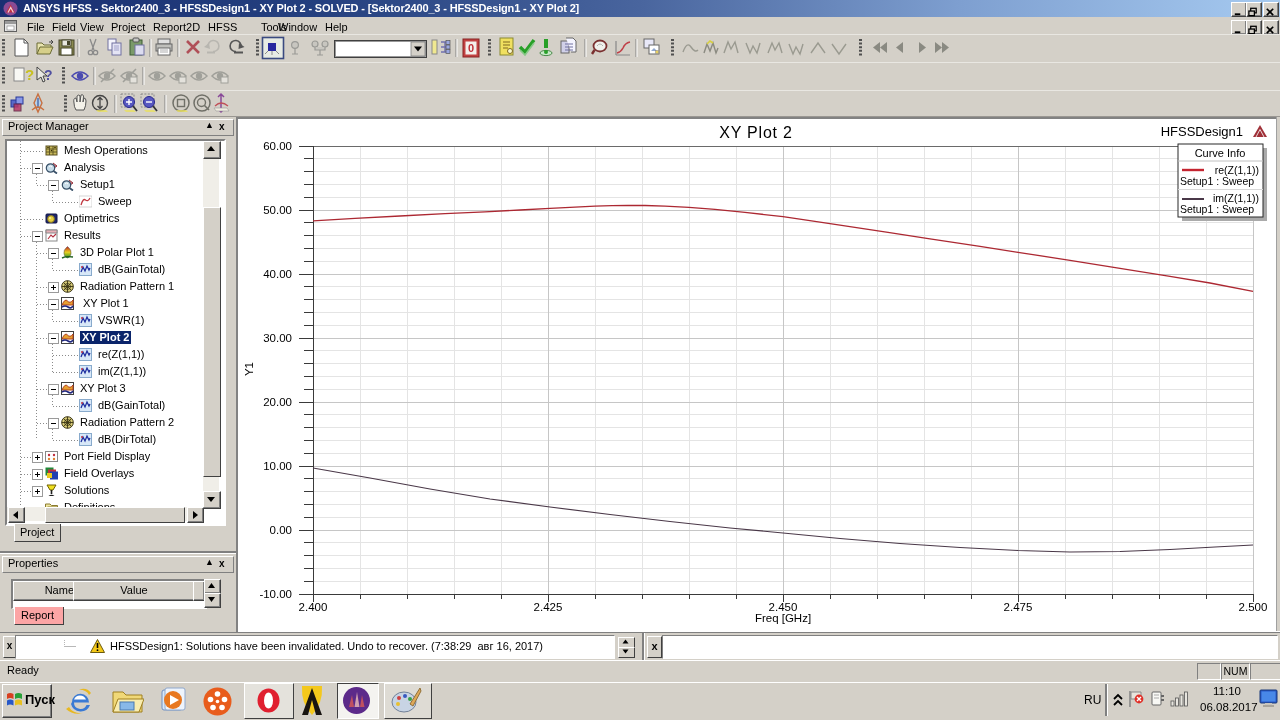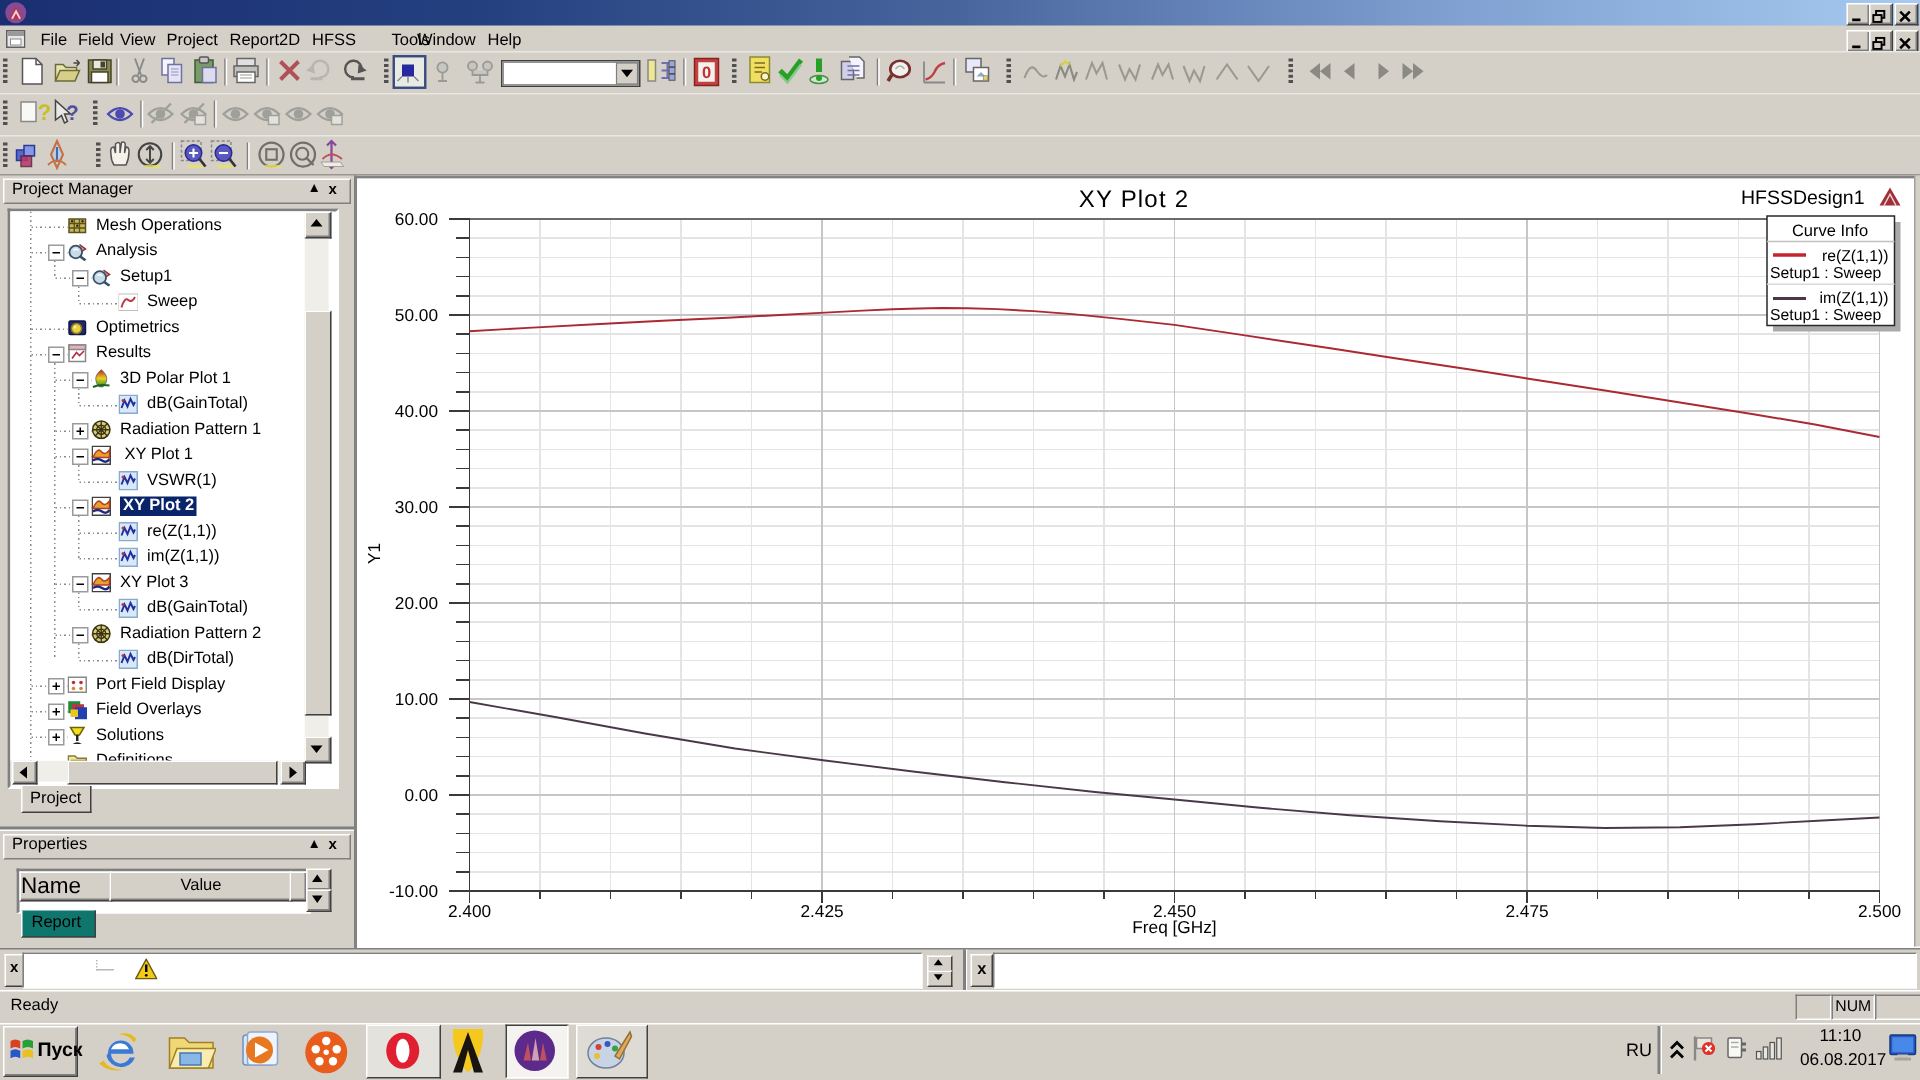--- a/index.html
+++ b/index.html
@@ -8,20 +8,21 @@
 .btn3{position:absolute;background:#d4d0c8;border-top:1px solid #fff;border-left:1px solid #fff;border-right:1px solid #404040;border-bottom:1px solid #404040;box-shadow:inset -1px -1px 0 #808080}
 </style></head>
 <body>
 <div id="root">
 <div class="abs" style="left:0;top:0;width:1280px;height:17px;background:linear-gradient(90deg,#1a2f72 0%,#24407f 25%,#49659e 50%,#7e9fd0 75%,#a6caf0 100%)">
 <svg class="abs" style="left:3px;top:1px" width="15" height="15" viewBox="0 0 15 15">
         <circle cx="7.5" cy="7.5" r="7" fill="#8a4a93"></circle>
         <path d="M3 11.5 L7.5 3.5 L12 11.5 Z" fill="#c23040"></path>
         <path d="M5 11.5 L7.7 6.5 L10.4 11.5" fill="none" stroke="#f0d0d8" stroke-width="1.3"></path>
       </svg>
+<span class="t" style="left:23px;top:2px;color:#fff;font-weight:bold;font-size:11px;letter-spacing:-0.15px">ANSYS HFSS - Sektor2400_3 - HFSSDesign1 - XY Plot 2 - SOLVED - [Sektor2400_3 - HFSSDesign1 - XY Plot 2]</span>
 </div>
 <div class="abs" style="left:1231px;top:2px;width:14px;height:13px;background:#d4d0c8;border-top:1px solid #fff;border-left:1px solid #fff;border-right:1px solid #404040;border-bottom:1px solid #404040;box-shadow:inset -1px -1px 0 #808080"><svg width="12" height="11" viewBox="0 0 13 12">
         <rect x="3" y="8" width="6" height="2" fill="#000"></rect>
       </svg></div>
     <div class="abs" style="left:1246px;top:2px;width:14px;height:13px;background:#d4d0c8;border-top:1px solid #fff;border-left:1px solid #fff;border-right:1px solid #404040;border-bottom:1px solid #404040;box-shadow:inset -1px -1px 0 #808080"><svg width="12" height="11" viewBox="0 0 13 12">
         <rect x="4" y="2.5" width="6" height="5" fill="none" stroke="#000" stroke-width="1.4"></rect>
         <rect x="2" y="5.5" width="6" height="5" fill="#d4d0c8" stroke="#000" stroke-width="1.4"></rect>
       </svg></div>
     <div class="abs" style="left:1263px;top:2px;width:14px;height:13px;background:#d4d0c8;border-top:1px solid #fff;border-left:1px solid #fff;border-right:1px solid #404040;border-bottom:1px solid #404040;box-shadow:inset -1px -1px 0 #808080"><svg width="12" height="11" viewBox="0 0 13 12">
         <path d="M3 3 L10 10 M10 3 L3 10" stroke="#000" stroke-width="1.8"></path>
@@ -348,32 +349,32 @@
     </svg>
     <div class="abs" style="left:45px;top:507px;width:138px;height:14px;background:#d4d0c8;border-top:1px solid #fff;border-left:1px solid #fff;border-right:1px solid #404040;border-bottom:1px solid #404040"></div>
     <div class="abs" style="left:14px;top:524px;width:40px;height:17px;background:#d4d0c8;border-left:1px solid #fff;border-right:1px solid #404040;border-bottom:1px solid #404040;font-size:11px;padding-left:5px;line-height:16px">Project</div>
     <div class="abs" style="left:0px;top:551px;width:236px;height:2px;background:#808080;border-bottom:1px solid #fff"></div>
     <div class="abs" style="left:2px;top:556px;width:230px;height:15px;background:#d4d0c8;border:1px solid #fff;border-right-color:#808080;border-bottom-color:#808080">
       <span class="t" style="left:5px;top:0px">Properties</span>
       <span class="t" style="left:202px;top:-1px;font-size:9px">▲</span>
       <span class="t" style="left:216px;top:0px;font-weight:bold;font-size:10px">x</span>
     </div>
     <div class="abs" style="left:11px;top:579px;width:193px;height:27px;border-top:2px solid #808080;border-left:2px solid #808080;border-right:1px solid #fff;border-bottom:1px solid #fff;background:#fff"></div>
-    <div class="btn3" style="left:13px;top:581px;width:60px;height:18px;text-align:left;font-size:15px;line-height:17px">Name</div>
+    <div class="btn3" style="left:13px;top:581px;width:60px;height:18px;text-align:right;font-size:11px;line-height:17px">Name</div>
     <div class="btn3" style="left:73px;top:581px;width:120px;height:18px;text-align:center;font-size:11px;line-height:17px">Value</div>
     <div class="btn3" style="left:193px;top:581px;width:10px;height:18px"></div>
     <div class="btn3" style="left:204px;top:579px;width:15px;height:13px"></div>
     <svg class="abs" style="left:204px;top:579px" width="15" height="13">
       <path d="M7.5 4 L11 9 H4 Z" fill="#000"></path>
     </svg>
     <div class="btn3" style="left:204px;top:593px;width:15px;height:13px"></div>
     <svg class="abs" style="left:204px;top:593px" width="15" height="13">
       <path d="M7.5 9 L11 4 H4 Z" fill="#000"></path>
     </svg>
-    <div class="abs" style="left:14px;top:607px;width:42px;height:17px;background:#0f766e;border-left:1px solid #fff;border-right:1px solid #404040;border-bottom:1px solid #404040;font-size:11px;padding-left:6px;line-height:16px">Report</div>
+    <div class="abs" style="left:14px;top:607px;width:42px;height:17px;background:#fca5a5;border-left:1px solid #fff;border-right:1px solid #404040;border-bottom:1px solid #404040;font-size:11px;padding-left:6px;line-height:16px">Report</div>
 <div class="abs" style="left:7px;top:141px;width:196px;height:366px;background:#fff;overflow:hidden">
       <div class="abs" style="left:13px;top:0px;width:1px;height:366px;background-image:repeating-linear-gradient(to bottom,#8a8a8a 0,#8a8a8a 1px,transparent 1px,transparent 3px)"></div>
       <div class="abs" style="left:29px;top:27px;width:1px;height:17px;background-image:repeating-linear-gradient(to bottom,#8a8a8a 0,#8a8a8a 1px,transparent 1px,transparent 3px)"></div>
       <div class="abs" style="left:45px;top:44px;width:1px;height:17px;background-image:repeating-linear-gradient(to bottom,#8a8a8a 0,#8a8a8a 1px,transparent 1px,transparent 3px)"></div>
       <div class="abs" style="left:29px;top:95px;width:1px;height:204px;background-image:repeating-linear-gradient(to bottom,#8a8a8a 0,#8a8a8a 1px,transparent 1px,transparent 3px)"></div>
       <div class="abs" style="left:45px;top:112px;width:1px;height:17px;background-image:repeating-linear-gradient(to bottom,#8a8a8a 0,#8a8a8a 1px,transparent 1px,transparent 3px)"></div>
       <div class="abs" style="left:45px;top:163px;width:1px;height:17px;background-image:repeating-linear-gradient(to bottom,#8a8a8a 0,#8a8a8a 1px,transparent 1px,transparent 3px)"></div>
       <div class="abs" style="left:45px;top:197px;width:1px;height:34px;background-image:repeating-linear-gradient(to bottom,#8a8a8a 0,#8a8a8a 1px,transparent 1px,transparent 3px)"></div>
       <div class="abs" style="left:45px;top:248px;width:1px;height:17px;background-image:repeating-linear-gradient(to bottom,#8a8a8a 0,#8a8a8a 1px,transparent 1px,transparent 3px)"></div>
       <div class="abs" style="left:45px;top:282px;width:1px;height:17px;background-image:repeating-linear-gradient(to bottom,#8a8a8a 0,#8a8a8a 1px,transparent 1px,transparent 3px)"></div>
@@ -615,20 +616,21 @@
 <div class="abs" style="left:0;top:632px;width:1280px;height:28px;background:#d4d0c8;border-top:1px solid #808080"></div>
     <div class="abs" style="left:3px;top:636px;width:11px;height:20px;background:#d4d0c8;border-top:1px solid #fff;border-left:1px solid #fff;border-right:1px solid #404040;border-bottom:1px solid #404040;text-align:center;font-size:10px;font-weight:bold;line-height:18px">x</div>
     <div class="abs" style="left:15px;top:635px;width:598px;height:22px;background:#fff;border-top:1px solid #808080;border-left:1px solid #808080;border-right:1px solid #fff;border-bottom:1px solid #fff"></div>
     <div class="abs" style="left:64px;top:646px;width:12px;height:1px;border-top:1px solid #b8b8b8"></div>
     <div class="abs" style="left:64px;top:640px;width:1px;height:7px;border-left:1px dotted #b8b8b8"></div>
     <svg class="abs" style="left:90px;top:639px" width="15" height="14" viewBox="0 0 15 14">
       <path d="M7.5 0.5 L14.5 13.5 H0.5 Z" fill="#f4c818" stroke="#6a5a10"></path>
       <path d="M7.5 4 V9" stroke="#000" stroke-width="1.6"></path>
       <circle cx="7.5" cy="11.2" r="0.9" fill="#000"></circle>
     </svg>
+    <span class="t" style="left:110px;top:640px">HFSSDesign1: Solutions have been invalidated. Undo to recover. (7:38:29&nbsp; авг 16, 2017)</span>
     <div class="abs" style="left:618px;top:637px;width:15px;height:9px;background:#d4d0c8;border-top:1px solid #fff;border-left:1px solid #fff;border-right:1px solid #404040;border-bottom:1px solid #404040"></div>
     <svg class="abs" style="left:618px;top:637px" width="15" height="9">
       <path d="M7.5 2.5 L10.5 6.5 H4.5 Z" fill="#000"></path>
     </svg>
     <div class="abs" style="left:618px;top:647px;width:15px;height:9px;background:#d4d0c8;border-top:1px solid #fff;border-left:1px solid #fff;border-right:1px solid #404040;border-bottom:1px solid #404040"></div>
     <svg class="abs" style="left:618px;top:647px" width="15" height="9">
       <path d="M7.5 6.5 L10.5 2.5 H4.5 Z" fill="#000"></path>
     </svg>
     <div class="abs" style="left:642px;top:633px;width:2px;height:27px;background:#808080;border-right:1px solid #fff"></div>
     <div class="abs" style="left:647px;top:636px;width:13px;height:20px;background:#d4d0c8;border-top:1px solid #fff;border-left:1px solid #fff;border-right:1px solid #404040;border-bottom:1px solid #404040;text-align:center;font-size:11px;font-weight:bold;line-height:18px">x</div>

